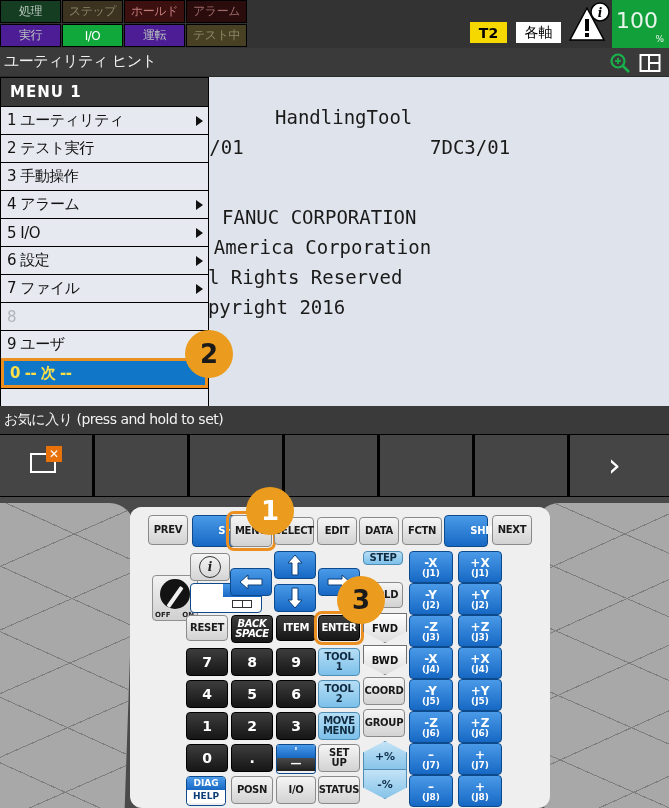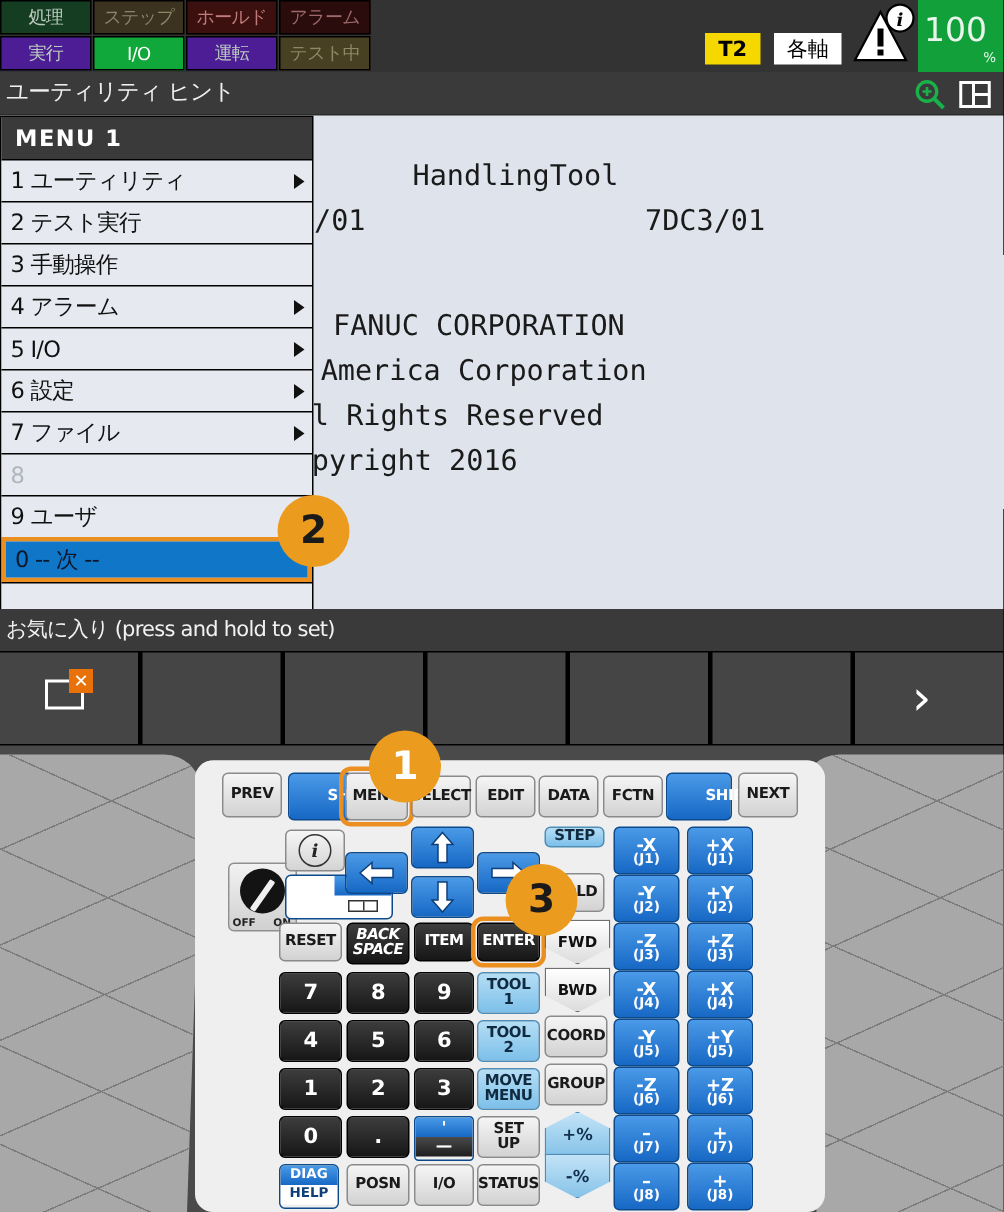--- a/index.html
+++ b/index.html
@@ -63,21 +63,21 @@
             display:flex;align-items:center;padding-left:9px;box-sizing:border-box;
             letter-spacing:1px;}
   .mrow{height:28px;display:flex;align-items:center;position:relative;
         border-top:1px solid #000;background:#e6eaf0;box-sizing:border-box;}
   .mrow .lbl{font-size:15px;color:#111;padding-left:6px;letter-spacing:-0.5px;}
   .mrow .arw{position:absolute;right:5px;top:9px;width:0;height:0;
              border-left:7px solid #111;border-top:5px solid transparent;
              border-bottom:5px solid transparent;}
   .mrow.disabled .lbl{color:#b0b4bb;}
   .mrow.sel{background:#0f76c8;}
-  .mrow.sel .lbl{color:#0f172a;}
+  .mrow.sel .lbl{color:#fde047;font-weight:bold;}
   .menu-selwrap{border:3px solid #eb9020;box-sizing:border-box;height:30px;}
   .menu-tail{height:17px;background:#e6eaf0;border-top:1px solid #000;}
 
   
   .favbar{position:absolute;left:0;top:406px;width:669px;height:28px;background:#3a3a3a;}
   .favbar .txt{position:absolute;left:4px;top:5px;font-size:14px;color:#f2f2f2;
                letter-spacing:-0.5px;}
   .favslots{position:absolute;left:0;top:434px;width:669px;height:63px;background:#000;}
   .fslot{position:absolute;top:1px;height:61px;width:92px;background:#454545;}
   .fslot:nth-child(1){left:0;} .fslot:nth-child(2){left:95px;}

